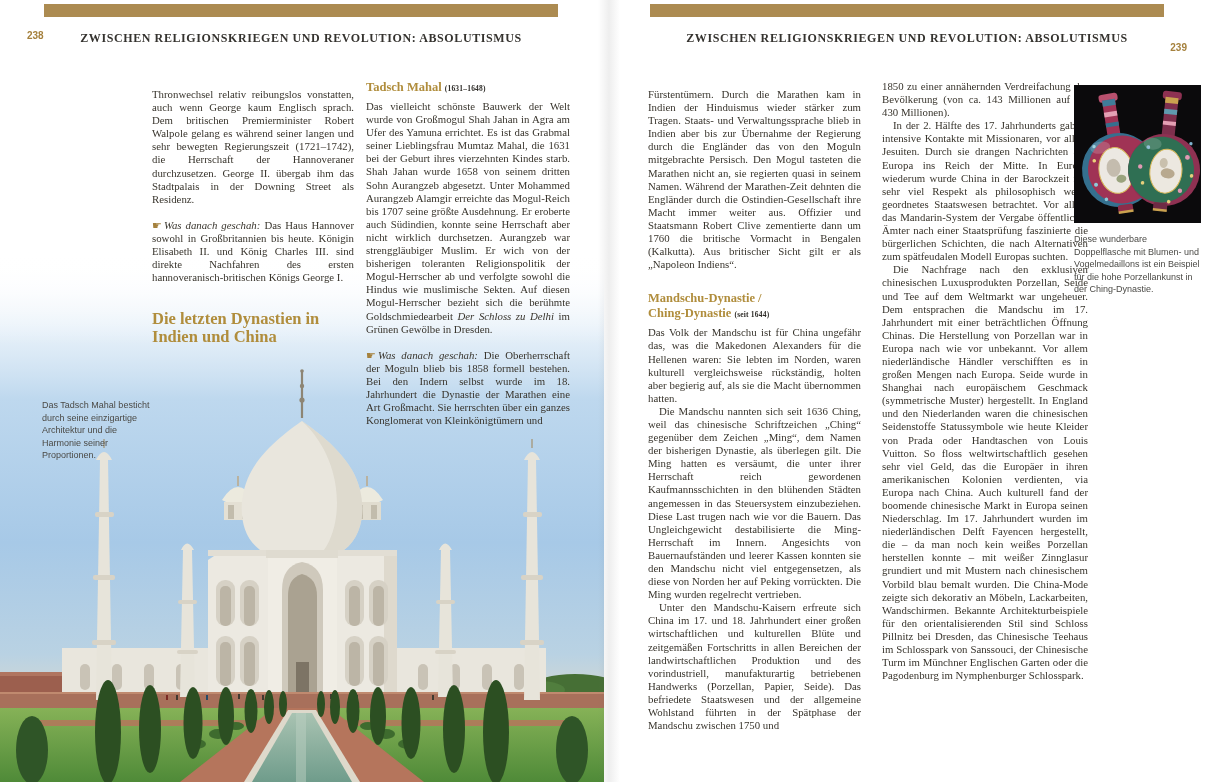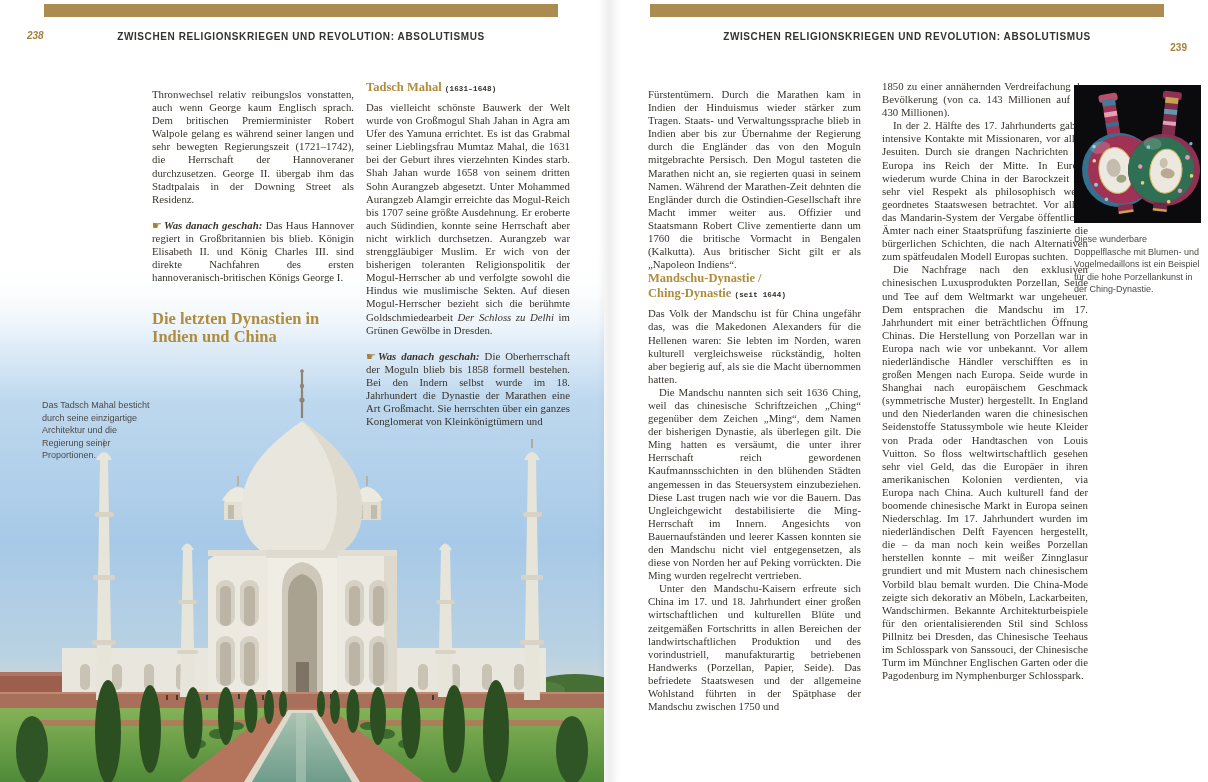--- a/index.html
+++ b/index.html
@@ -7,57 +7,57 @@
     width:1208px;height:782px;background:#ffffff;overflow:hidden;position:relative;
     font-family:"Liberation Serif","DejaVu Serif",serif;color:#38342c;
     -webkit-font-smoothing:antialiased;
   }
   .spread{position:absolute;inset:0;width:1208px;height:782px;}
   .goldbar{position:absolute;top:4px;height:13px;background:#ac8b51;}
   .goldbar.left{left:44px;width:514px;}
   .goldbar.right{left:650px;width:514px;}
   .runhead{
     position:absolute;top:31px;height:14px;
-    font-family:Liberation Sans, sans-serif;
-    font-size:10px;font-weight:bold;letter-spacing:.6px;color:#35332f;text-align:center;
+    font-family:Liberation Serif, serif;
+    font-size:12px;font-weight:bold;letter-spacing:.6px;color:#35332f;text-align:center;
   }
   .runhead.left{left:44px;width:514px;}
   .runhead.right{left:650px;width:514px;}
   .pagenum{
     position:absolute;top:30px;
     font-family:"Liberation Sans","DejaVu Sans",sans-serif;
     font-size:10px;font-weight:bold;color:#a5813d;
   }
-  .pagenum.left{left:27px;font-style:italic;}
+  .pagenum.left{left:27px;}
   .pagenum.right{right:21px;text-align:right;margin-top:12px;}
 
   .col{position:absolute;font-size:10.8px;line-height:13.1px;text-align:justify;}
   .col p{margin:0;}
   .lp-col1{left:152px;top:88px;width:202px;}
   .lp-col2{left:366px;top:80px;width:204px;}
   .rp-col1{left:648px;top:88px;width:213px;}
   .rp-col2{left:862px;top:80px;width:206px;margin-left:20px;}
 
   .aftermath{margin-top:13px !important;}
   .arrow{
     color:#a5813d;font-family:"DejaVu Sans",sans-serif;font-size:11px;
     padding-right:2px;
   }
-  .wdg{font-weight:bold;font-style:italic;}
+  .wdg{font-weight:normal;font-style:italic;}
   .p-ind{text-indent:11px;}
 
   h2.section{
     margin:26px 0 14px 0;
     font-size:16.5px;line-height:17.5px;font-weight:bold;color:#b08d3c;text-align:left;
   }
   h3.sub{
     margin:0 0 4px 0;font-size:12.5px;line-height:15px;font-weight:bold;color:#b08d3c;text-align:left;
   }
   .dates{
-    font-family:Liberation Mono, monospace;
+    font-family:Liberation Serif, serif;
     font-size:7.5px;font-weight:bold;color:#2e2c28;letter-spacing:.2px;white-space:nowrap;
   }
   .caption{
     position:absolute;
     font-family:"Liberation Sans","DejaVu Sans",sans-serif;
     font-size:9px;line-height:12.6px;color:#4b4a46;text-align:left;
   }
   .lp-caption{left:42px;top:399px;width:110px;}
   .rp-caption{left:1074px;top:233px;width:127px;}
 
@@ -272,26 +272,26 @@
       <ellipse cx="353" cy="461" rx="6.5" ry="22"></ellipse>
       <ellipse cx="335" cy="457" rx="5" ry="17"></ellipse>
       <ellipse cx="321" cy="454" rx="4" ry="13"></ellipse>
       <ellipse cx="32" cy="500" rx="16" ry="34" fill="#2f5527"></ellipse>
       <ellipse cx="572" cy="500" rx="16" ry="34" fill="#2f5527"></ellipse>
     </g>
 
     <rect x="0" y="0" width="604" height="95" fill="url(#fadeTop)"></rect>
   </svg>
 
-  <div class="caption lp-caption">Das Tadsch Mahal besticht durch seine einzigartige Architektur und die Regierung seiner Proportionen.</div>
+  <div class="caption lp-caption">Das Tadsch Mahal besticht durch seine einzigartige Architektur und die Harmonie seiner Proportionen.</div>
 
   <div class="col lp-col1">
     <p>Thronwechsel relativ reibungslos vonstatten, auch wenn George kaum Englisch sprach. Dem britischen Premierminister Robert Walpole gelang es während seiner langen und sehr bewegten Regierungszeit (1721–1742), die Herrschaft der Hannoveraner durchzusetzen. George II. übergab ihm das Stadtpalais in der Downing Street als Residenz.</p>
     <p class="aftermath"><span class="arrow">☛</span><span class="wdg">Was danach geschah:</span>
-      <span>Das Haus Hannover regiert in Großbritannien bis blieb. Königin Elisabeth II. und König Charles III. sind direkte Nachfahren des ersten hannoveranisch-britischen Königs George I.</span></p>
+      <span>Das Haus Hannover sowohl in Großbritannien bis heute. Königin Elisabeth II. und König Charles III. sind direkte Nachfahren des ersten hannoveranisch-britischen Königs George I.</span></p>
     <h2 class="section">Die letzten Dynastien in Indien und China</h2>
   </div>
 
   <div class="col lp-col2">
     <h3 class="sub"><span>Tadsch Mahal</span>
       <span class="dates">(1631–1648)</span></h3>
     <p><span>Das vielleicht schönste Bauwerk der Welt wurde von Großmogul Shah Jahan in Agra am Ufer des Yamuna errichtet. Es ist das Grabmal seiner Lieblingsfrau Mumtaz Mahal, die 1631 bei der Geburt ihres vierzehnten Kindes starb. Shah Jahan wurde 1658 von seinem dritten Sohn Aurangzeb abgesetzt. Unter Mohammed Aurangzeb Alamgir erreichte das Mogul-Reich bis 1707 seine größte Ausdehnung. Er eroberte auch Südindien, konnte seine Herrschaft aber nicht wirklich durchsetzen. Aurangzeb war strenggläubiger Muslim. Er wich von der bisherigen toleranten Religionspolitik der Mogul-Herrscher ab und verfolgte sowohl die Hindus wie muslimische Sekten. Auf diesen Mogul-Herrscher bezieht sich die berühmte Goldschmiedearbeit</span>
       <i>Der Schloss zu Delhi</i>
       <span>im Grünen Gewölbe in Dresden.</span></p>
     <p class="aftermath"><span class="arrow">☛</span><span class="wdg">Was danach geschah:</span>
@@ -299,21 +299,21 @@
   </div>
 
   <div class="gutter"></div>
 
   <div class="goldbar right"></div>
   <div class="pagenum right">239</div>
   <div class="runhead right">ZWISCHEN RELIGIONSKRIEGEN UND REVOLUTION: ABSOLUTISMUS</div>
 
   <div class="col rp-col1">
     <p>Fürstentümern. Durch die Marathen kam in Indien der Hinduismus wieder stärker zum Tragen. Staats- und Verwaltungssprache blieb in Indien aber bis zur Übernahme der Regierung durch die Engländer das von den Moguln mitgebrachte Persisch. Den Mogul tasteten die Marathen nicht an, sie regierten quasi in seinem Namen. Während der Marathen-Zeit dehnten die Engländer durch die Ostindien-Gesellschaft ihre Macht immer weiter aus. Offizier und Staatsmann Robert Clive zementierte dann um 1760 die britische Vormacht in Bengalen (Kalkutta). Aus britischer Sicht gilt er als „Napoleon Indiens“.</p>
-    <h3 class="sub" style="margin-top:0;"><span>Mandschu-Dynastie /</span><br><span>Ching-Dynastie</span>
+    <h3 class="sub" style="margin-top:20px;"><span>Mandschu-Dynastie /</span><br><span>Ching-Dynastie</span>
       <span class="dates">(seit 1644)</span></h3>
     <p>Das Volk der Mandschu ist für China ungefähr das, was die Makedonen Alexanders für die Hellenen waren: Sie lebten im Norden, waren kulturell vergleichsweise rückständig, holten aber begierig auf, als sie die Macht übernommen hatten.</p>
     <p class="p-ind">Die Mandschu nannten sich seit 1636 Ching, weil das chinesische Schriftzeichen „Ching“ gegenüber dem Zeichen „Ming“, dem Namen der bisherigen Dynastie, als überlegen gilt. Die Ming hatten es versäumt, die unter ihrer Herrschaft reich gewordenen Kaufmannsschichten in den blühenden Städten angemessen in das Steuersystem einzubeziehen. Diese Last trugen nach wie vor die Bauern. Das Ungleichgewicht destabilisierte die Ming-Herrschaft im Innern. Angesichts von Bauernaufständen und leerer Kassen konnten sie den Mandschu nicht viel entgegensetzen, als diese von Norden her auf Peking vorrückten. Die Ming wurden regelrecht vertrieben.</p>
     <p class="p-ind">Unter den Mandschu-Kaisern erfreute sich China im 17. und 18. Jahrhundert einer großen wirtschaftlichen und kulturellen Blüte und zeitgemäßen Fortschritts in allen Bereichen der landwirtschaftlichen Produktion und des vorindustriell, manufakturartig betriebenen Handwerks (Porzellan, Papier, Seide). Das befriedete Staatswesen und der allgemeine Wohlstand führten in der Spätphase der Mandschu zwischen 1750 und</p>
   </div>
 
   <div class="col rp-col2">
     <p>1850 zu einer annähernden Verdreifachung der Bevölkerung (von ca. 143 Millionen auf ca. 430 Millionen).</p>
     <p class="p-ind">In der 2. Hälfte des 17. Jahrhunderts gab es intensive Kontakte mit Missionaren, vor allem Jesuiten. Durch sie drangen Nachrichten aus Europa ins Reich der Mitte. In Europa wiederum wurde China in der Barockzeit mit sehr viel Respekt als philosophisch weise geordnetes Staatswesen betrachtet. Vor allem das Mandarin-System der Vergabe öffentlicher Ämter nach einer Staatsprüfung faszinierte die bürgerlichen Schichten, die nach Alternativen zum spätfeudalen Modell Europas suchten.</p>
     <p class="p-ind">Die Nachfrage nach den exklusiven chinesischen Luxusprodukten Porzellan, Seide und Tee auf dem Weltmarkt war ungeheuer. Dem entsprachen die Mandschu im 17. Jahrhundert mit einer beträchtlichen Öffnung Chinas. Die Herstellung von Porzellan war in Europa nach wie vor unbekannt. Vor allem niederländische Händler verschifften es in großen Mengen nach Europa. Seide wurde in Shanghai nach europäischem Geschmack (symmetrische Muster) hergestellt. In England und den Niederlanden waren die chinesischen Seidenstoffe Statussymbole wie heute Kleider von Prada oder Handtaschen von Louis Vuitton. So floss weltwirtschaftlich gesehen sehr viel Geld, das die Europäer in ihren amerikanischen Kolonien verdienten, via Europa nach China. Auch kulturell fand der boomende chinesische Markt in Europa seinen Niederschlag. Im 17. Jahrhundert wurden im niederländischen Delft Fayencen hergestellt, die – da man noch kein weißes Porzellan herstellen konnte – mit weißer Zinnglasur grundiert und mit Mustern nach chinesischem Vorbild blau bemalt wurden. Die China-Mode zeigte sich dekorativ an Möbeln, Lackarbeiten, Wandschirmen. Bekannte Architekturbeispiele für den orientalisierenden Stil sind Schloss Pillnitz bei Dresden, das Chinesische Teehaus im Schlosspark von Sanssouci, der Chinesische Turm im Münchner Englischen Garten oder die Pagodenburg im Nymphenburger Schlosspark.</p>

